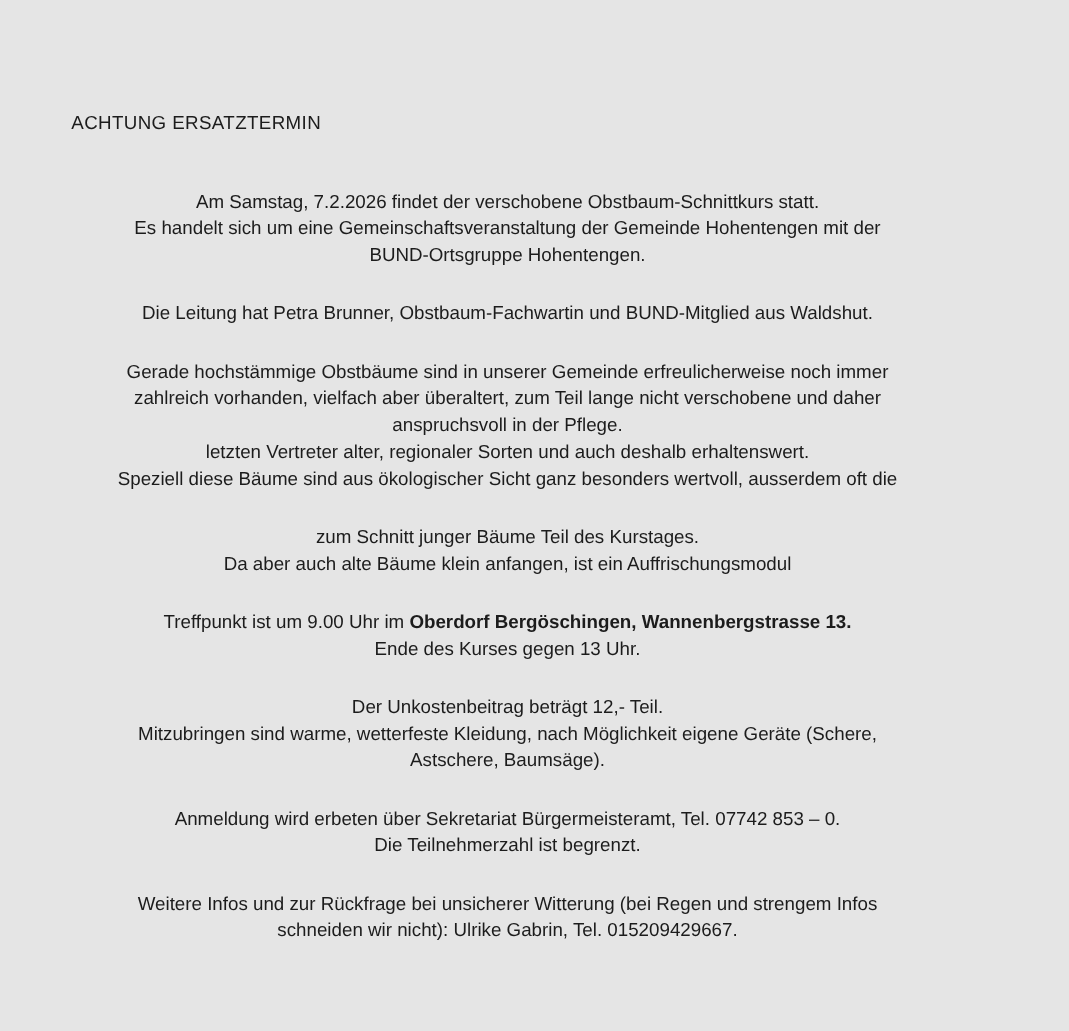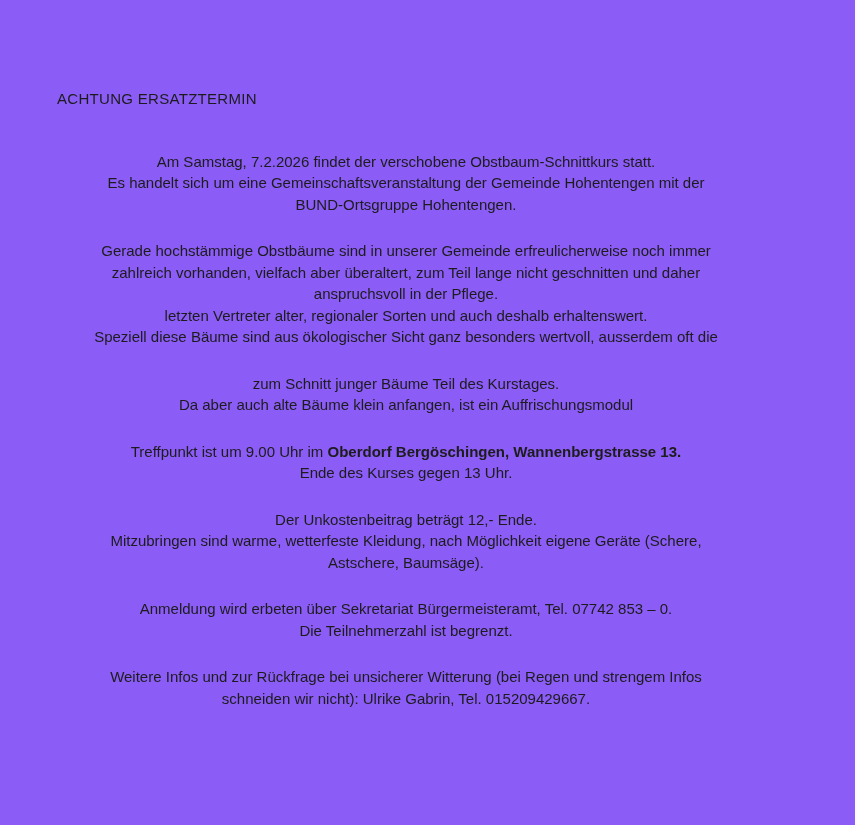--- a/index.html
+++ b/index.html
@@ -13,21 +13,21 @@
     overflow: hidden;
     font-family: "Liberation Sans", sans-serif;
     color: #1c1c1c;
     -webkit-font-smoothing: antialiased;
   }
   .page {
     box-sizing: border-box;
     width: 855px;
     height: 825px;
     padding: 88px 100px 0 57px;
-    background: #8b5cf6;
+    background: #e5e5e5;
   }
   .doc-title {
     font-size: 15px;
     line-height: 21.5px;
     font-weight: 400;
     letter-spacing: 0.3px;
     margin: 0 0 41px 0;
   }
   .para {
     margin: 0 0 25px 0;
@@ -48,41 +48,44 @@
 <div class="page">
 
   <h1 class="doc-title">ACHTUNG ERSATZTERMIN</h1>
 
   <div class="para">
     <div class="line">Am Samstag, 7.2.2026 findet der verschobene Obstbaum-Schnittkurs statt.</div>
     <div class="line">Es handelt sich um eine Gemeinschaftsveranstaltung der Gemeinde Hohentengen mit der</div>
     <div class="line">BUND-Ortsgruppe Hohentengen.</div>
   </div>
 
+  <div class="para">
+    <div class="line">Die Leitung hat Petra Brunner, Obstbaum-Fachwartin und BUND-Mitglied aus Waldshut.</div>
+  </div>
 
   <div class="para">
     <div class="line">Gerade hochstämmige Obstbäume sind in unserer Gemeinde erfreulicherweise noch immer</div>
-    <div class="line">zahlreich vorhanden, vielfach aber überaltert, zum Teil lange nicht geschnitten und daher</div>
+    <div class="line">zahlreich vorhanden, vielfach aber überaltert, zum Teil lange nicht verschobene und daher</div>
     <div class="line">anspruchsvoll in der Pflege.</div>
     <div class="line">letzten Vertreter alter, regionaler Sorten und auch deshalb erhaltenswert.</div>
     <div class="line">Speziell diese Bäume sind aus ökologischer Sicht ganz besonders wertvoll, ausserdem oft die</div>
   </div>
 
   <div class="para">
     <div class="line">zum Schnitt junger Bäume Teil des Kurstages.</div>
     <div class="line">Da aber auch alte Bäume klein anfangen, ist ein Auffrischungsmodul</div>
   </div>
 
   <div class="para">
     <div class="line"><span>Treffpunkt ist um 9.00 Uhr im </span><span class="bold">Oberdorf Bergöschingen, Wannenbergstrasse 13.</span></div>
     <div class="line">Ende des Kurses gegen 13 Uhr.</div>
   </div>
 
   <div class="para">
-    <div class="line">Der Unkostenbeitrag beträgt 12,- Ende.</div>
+    <div class="line">Der Unkostenbeitrag beträgt 12,- Teil.</div>
     <div class="line">Mitzubringen sind warme, wetterfeste Kleidung, nach Möglichkeit eigene Geräte (Schere,</div>
     <div class="line">Astschere, Baumsäge).</div>
   </div>
 
   <div class="para">
     <div class="line">Anmeldung wird erbeten über Sekretariat Bürgermeisteramt, Tel. 07742 853 – 0.</div>
     <div class="line">Die Teilnehmerzahl ist begrenzt.</div>
   </div>
 
   <div class="para">

